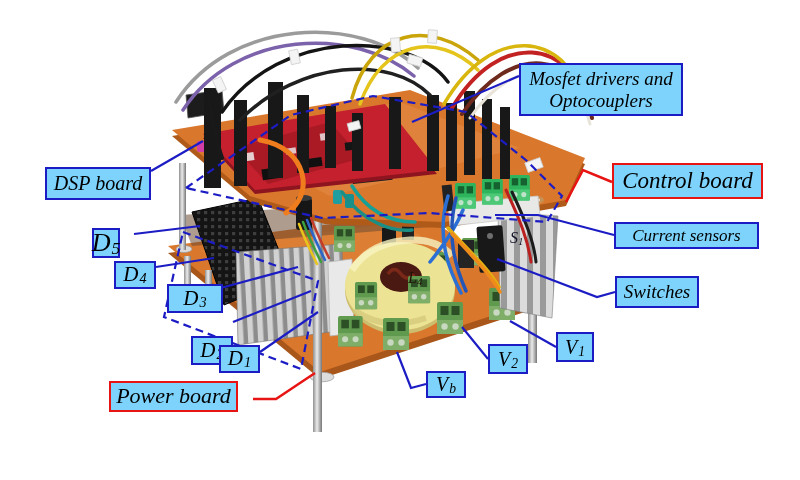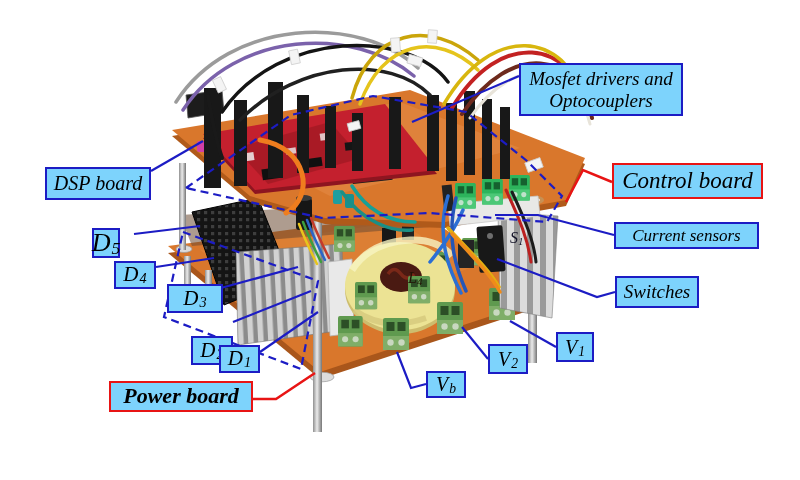--- a/index.html
+++ b/index.html
@@ -263,21 +263,21 @@
 <div class="co" style="left:167px;top:284px;width:56px;height:29px;font-size:21px;">
   <span><span>D</span><sub>3</sub></span>
 </div>
 <div class="co" style="left:191px;top:316px;width:42px;height:29px;font-size:21px;margin-top:20px;">
   <span><span>D</span><sub>2</sub></span>
 </div>
 <div class="co" style="left:219px;top:345px;width:41px;height:28px;font-size:21px;">
   <span><span>D</span><sub>1</sub></span>
 </div>
 
-<div class="co red" style="left:109px;top:381px;width:144px;height:31px;font-size:22px;font-weight:bold;">
+<div class="co red" style="left:109px;top:381px;width:129px;height:31px;font-size:22px;">
   <span>Power board</span>
 </div>
 
 <div class="co" style="left:426px;top:371px;width:40px;height:27px;font-size:20px;">
   <span><span>V</span><sub>b</sub></span>
 </div>
 <div class="co" style="left:488px;top:344px;width:40px;height:30px;font-size:20px;align-items:center;">
   <span><span>V</span><sub>2</sub></span>
 </div>
 <div class="co" style="left:556px;top:332px;width:38px;height:30px;font-size:20px;">

